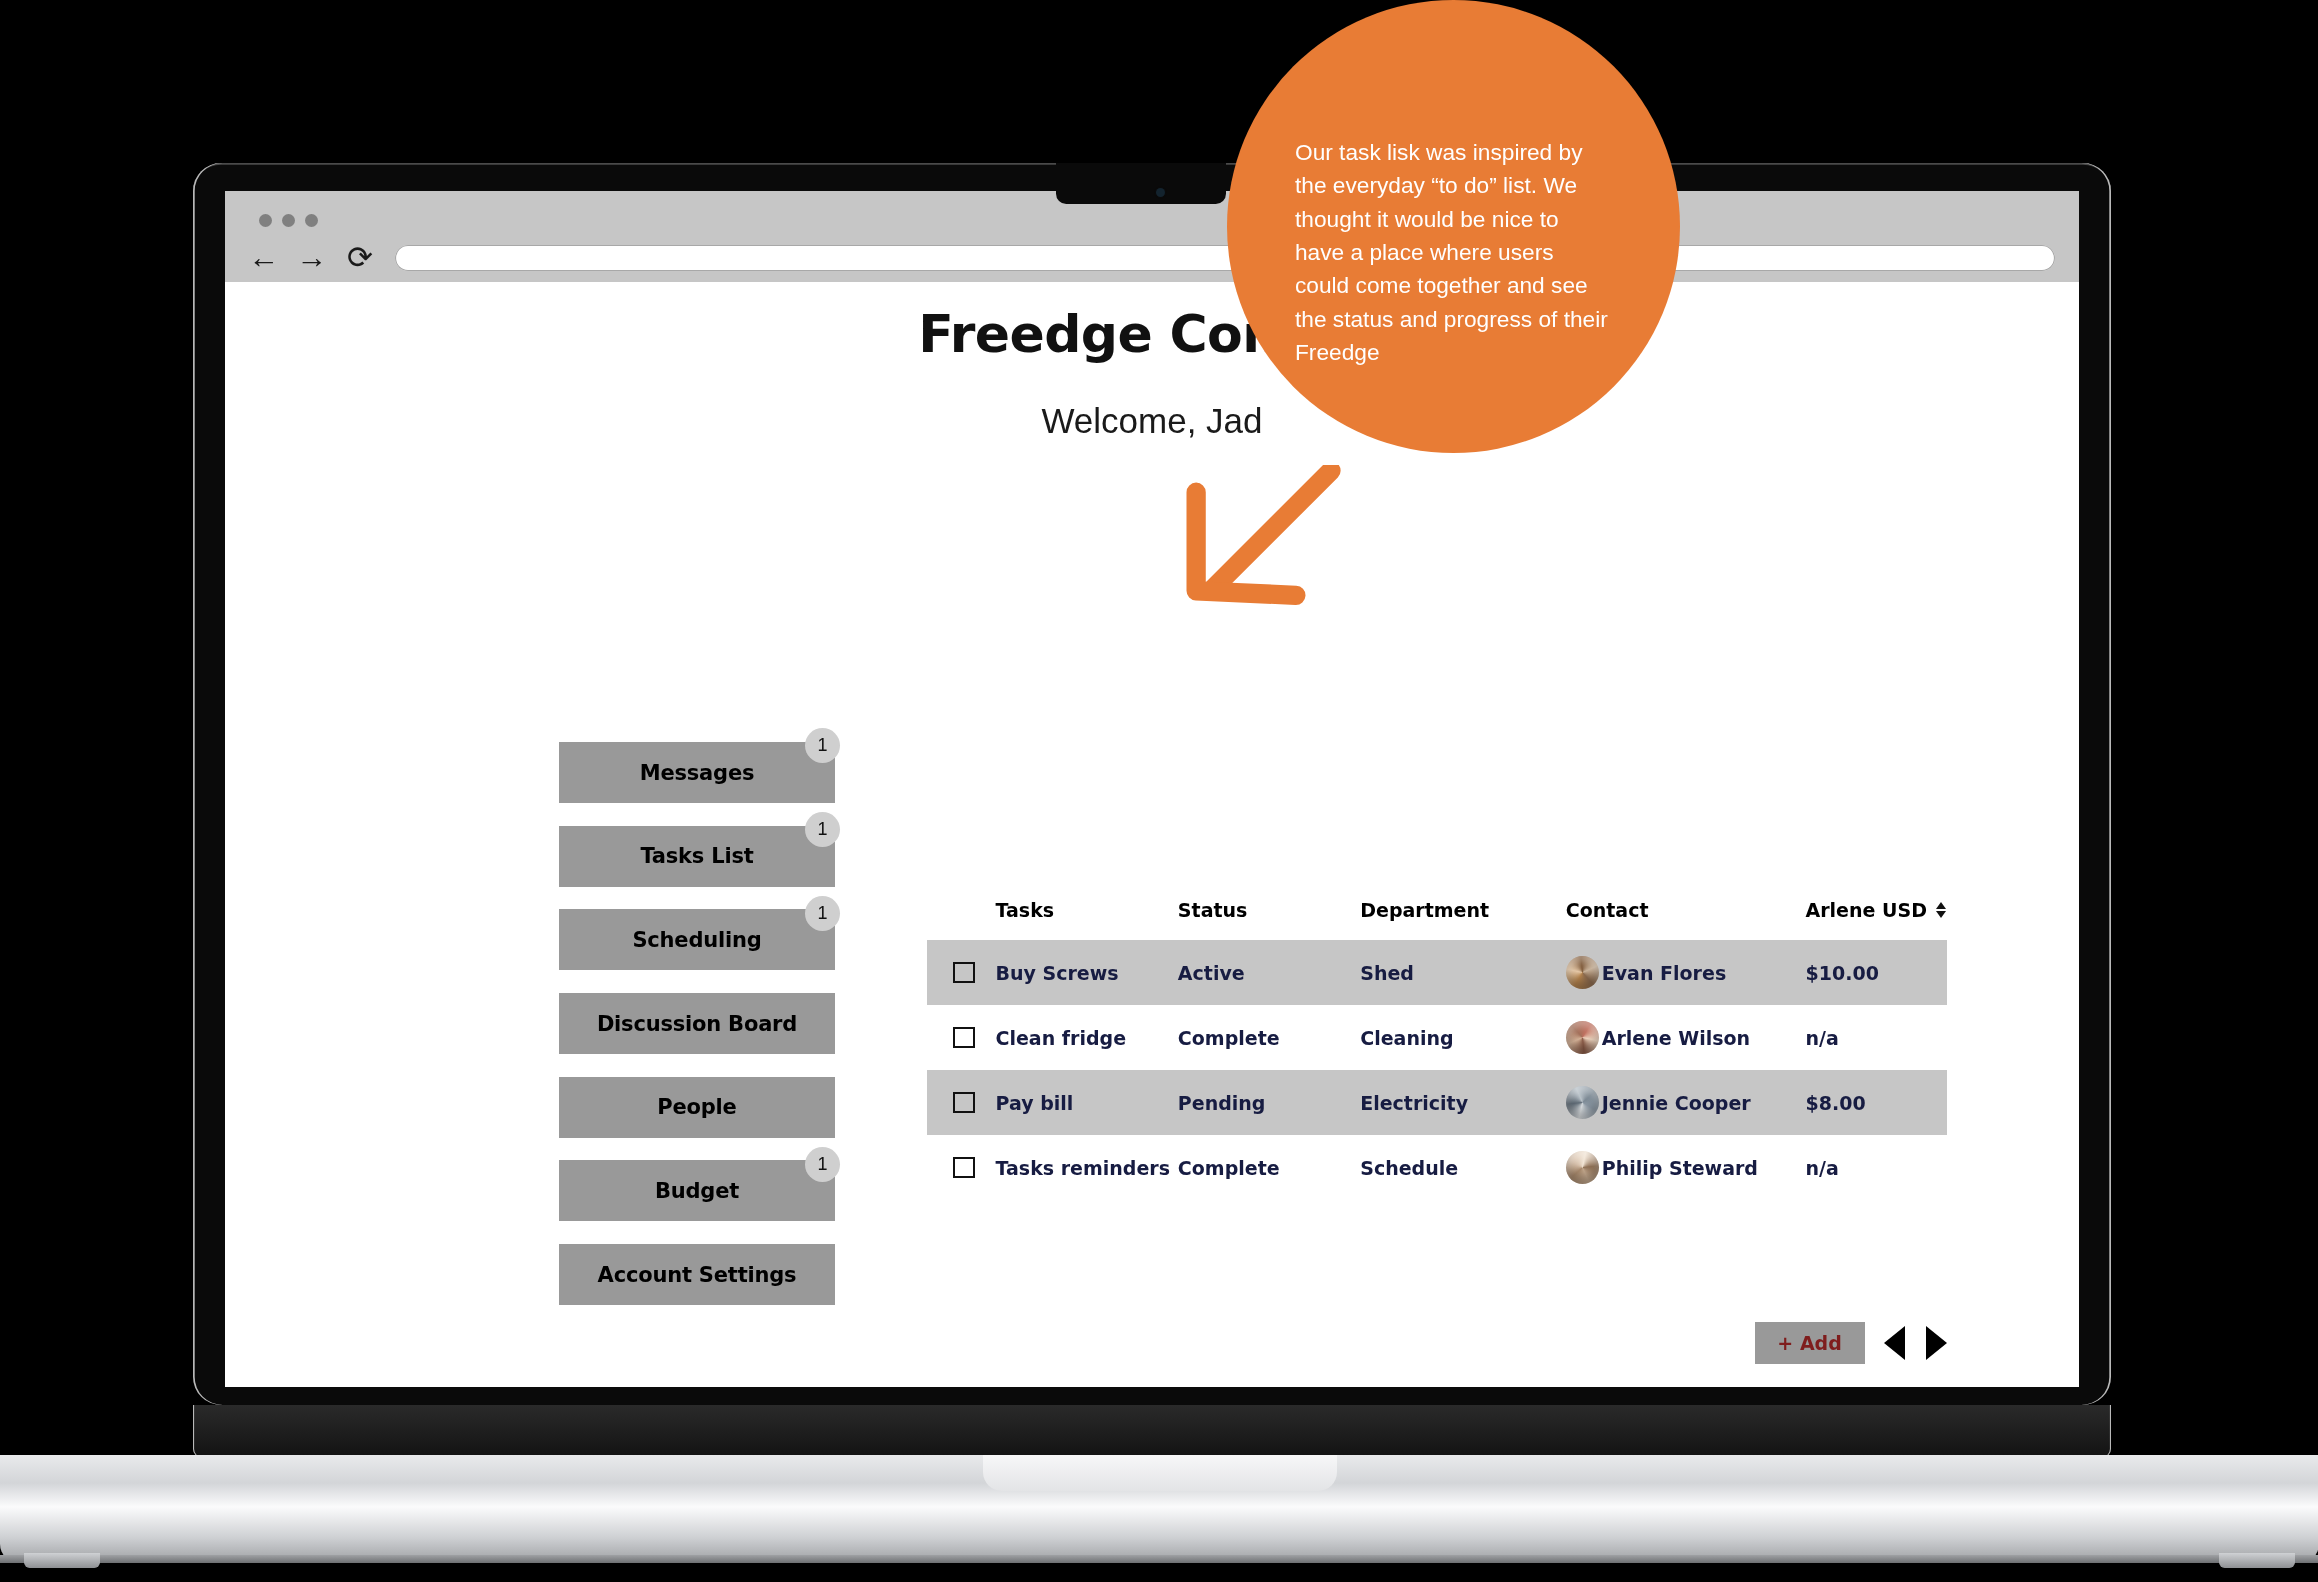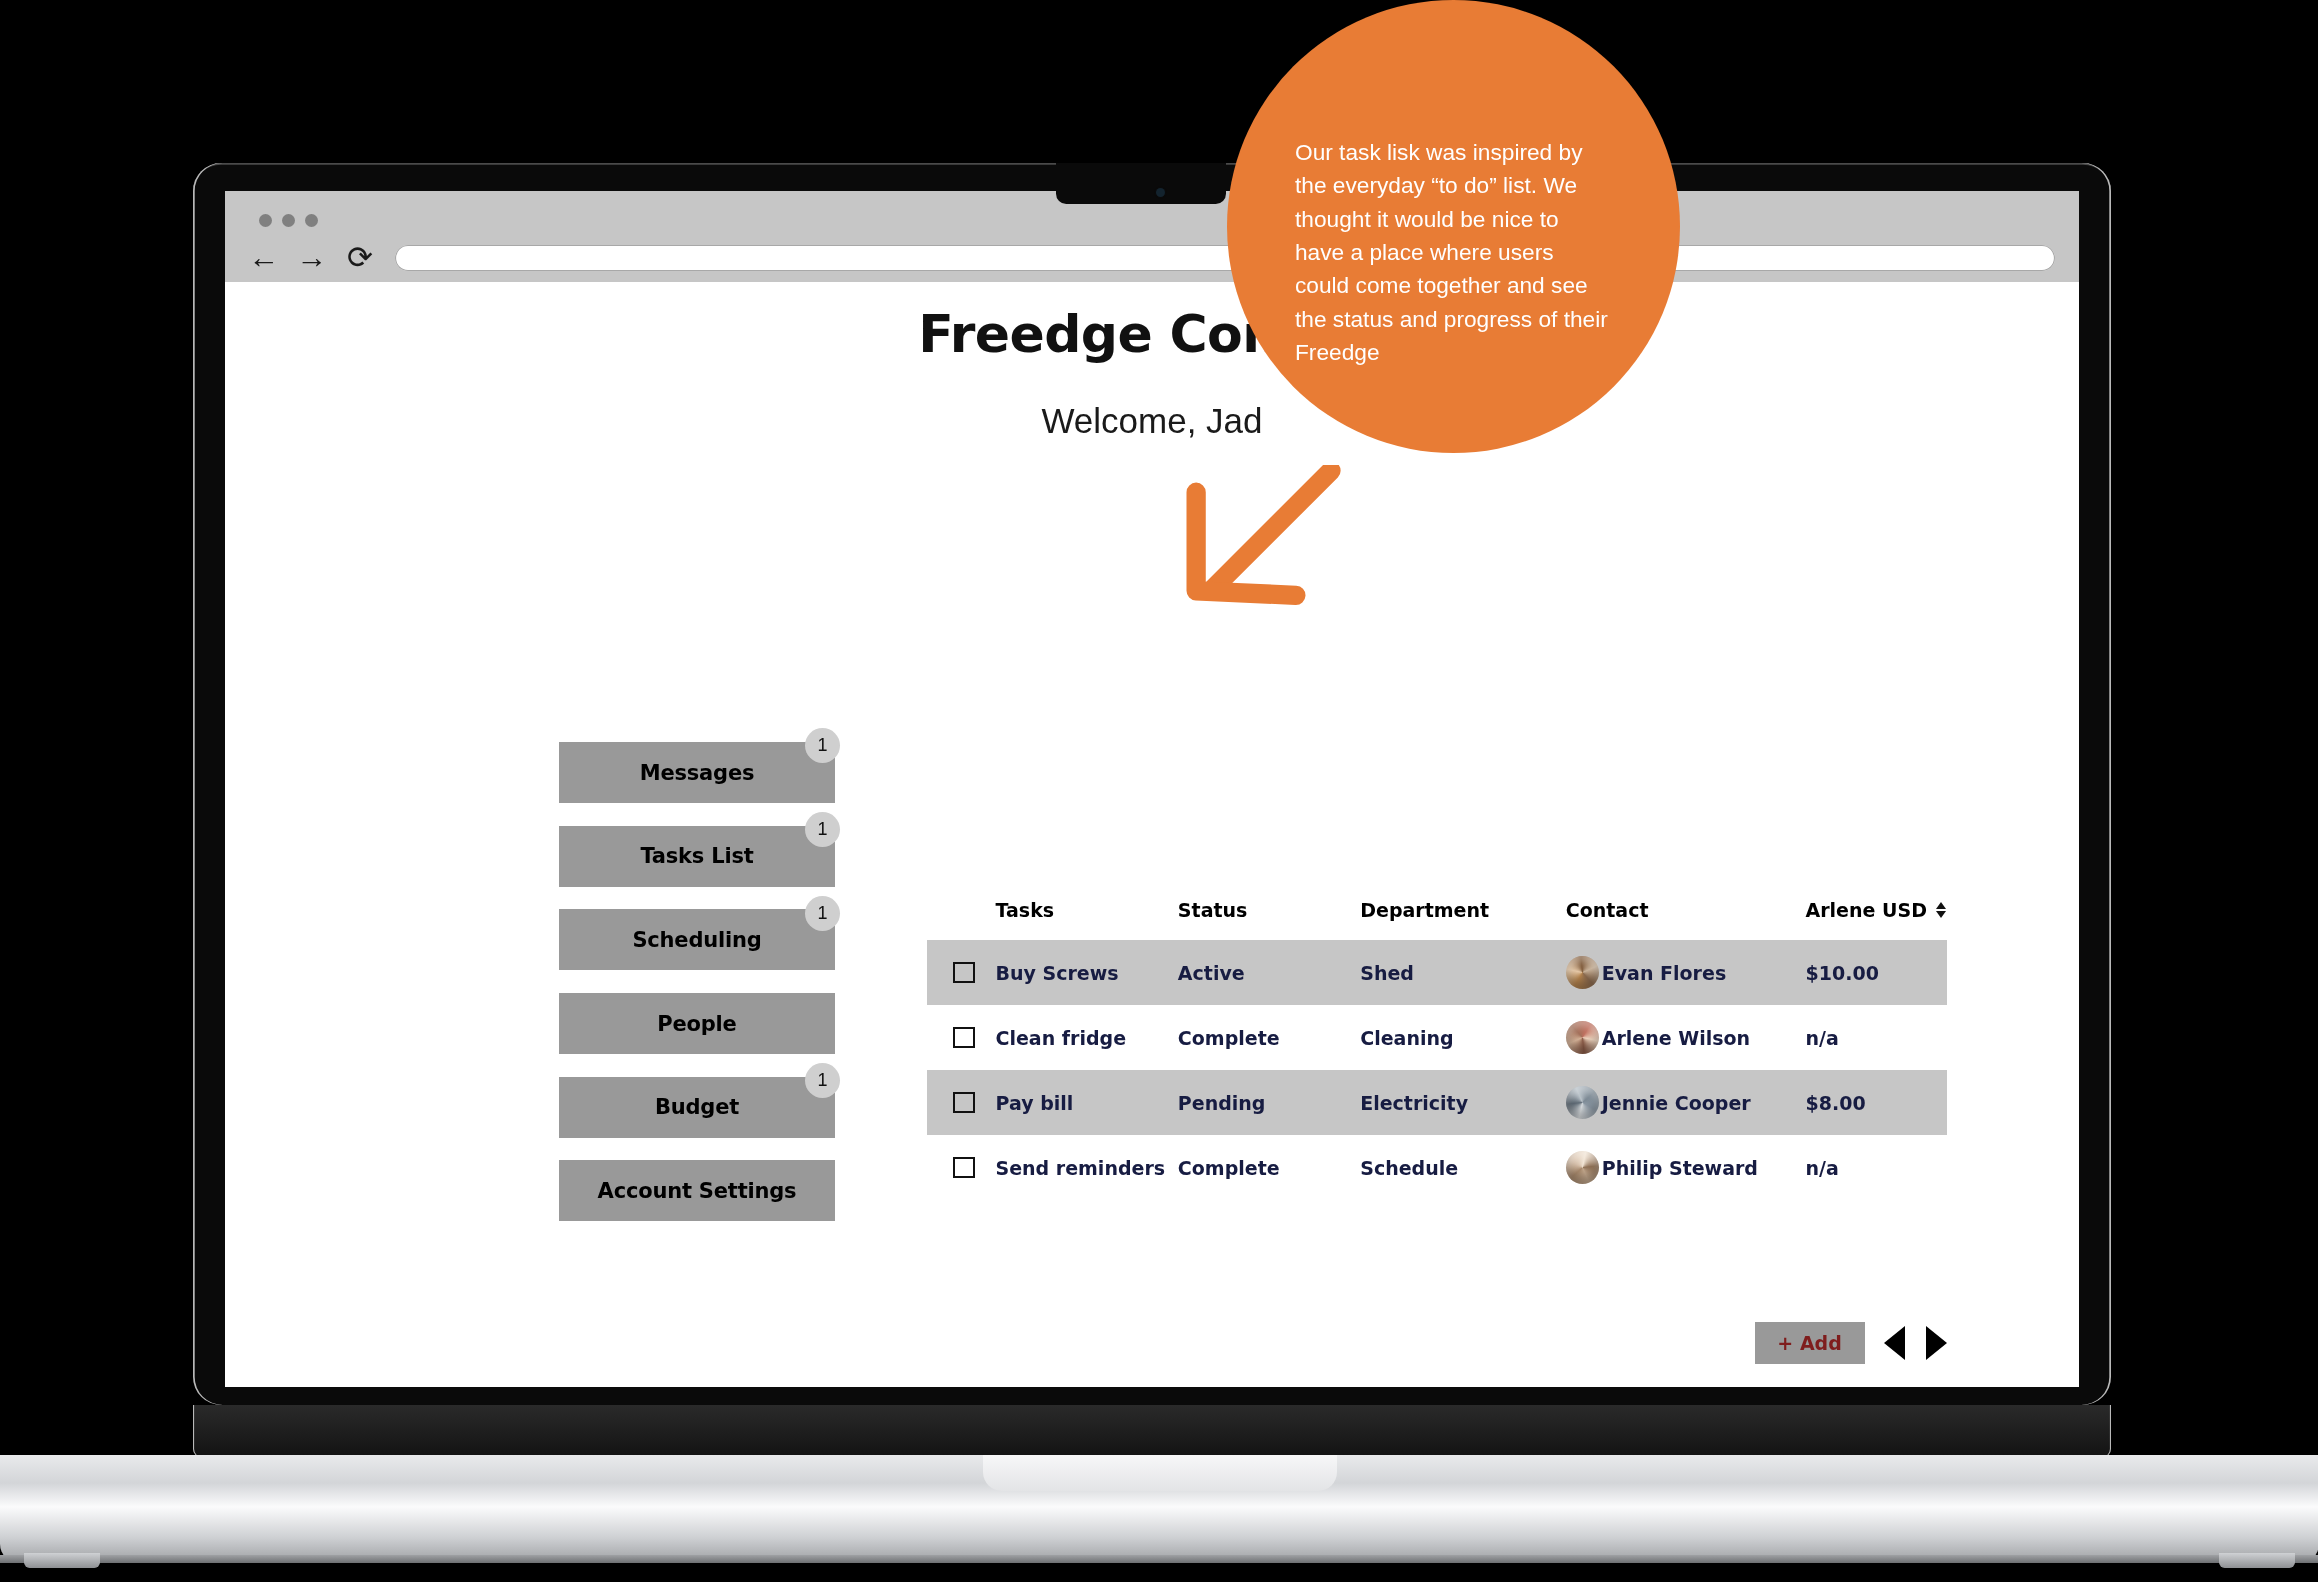--- a/index.html
+++ b/index.html
@@ -226,20 +226,23 @@
           <div class="nav-btn">Messages</div>
           <div class="nav-badge">1</div>
         </div>
         <div class="nav-item">
           <div class="nav-btn">Tasks List</div>
           <div class="nav-badge">1</div>
         </div>
         <div class="nav-item">
           <div class="nav-btn">Scheduling</div>
           <div class="nav-badge">1</div>
+        </div>
+        <div class="nav-item">
+          <div class="nav-btn">Discussion Board</div>
         </div>
         <div class="nav-item">
           <div class="nav-btn">People</div>
         </div>
         <div class="nav-item">
           <div class="nav-btn">Budget</div>
           <div class="nav-badge">1</div>
         </div>
         <div class="nav-item">
           <div class="nav-btn">Account Settings</div>
@@ -309,21 +312,21 @@
                   <span class="avatar a3"></span>
                   <span>Jennie Cooper</span>
                 </span>
               </td>
               <td class="c-price">$8.00</td>
             </tr>
             <tr>
               <td class="c-chk">
                   <span class="chk"></span>
                 </td>
-              <td class="c-task">Send reminders</td>
+              <td class="c-task">Tasks reminders</td>
               <td class="c-stat">Complete</td>
               <td class="c-dept">Schedule</td>
               <td class="c-cont">
                 <span class="contact-cell">
                   <span class="avatar a4"></span>
                   <span>Philip Steward</span>
                 </span>
               </td>
               <td class="c-price">n/a</td>
             </tr>

